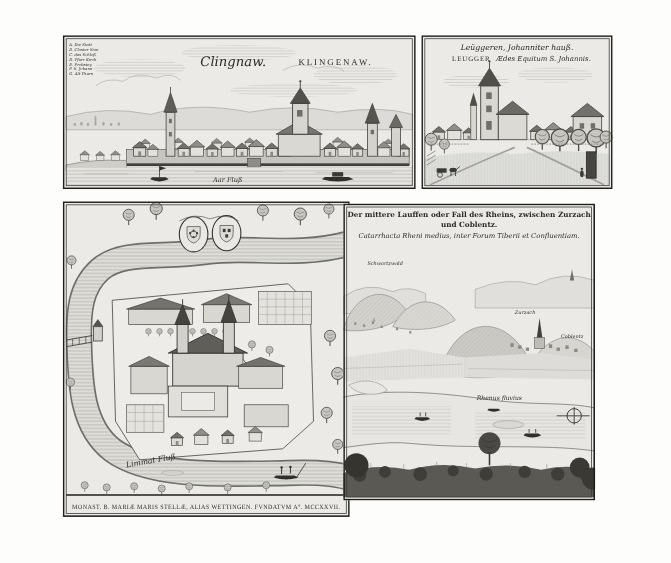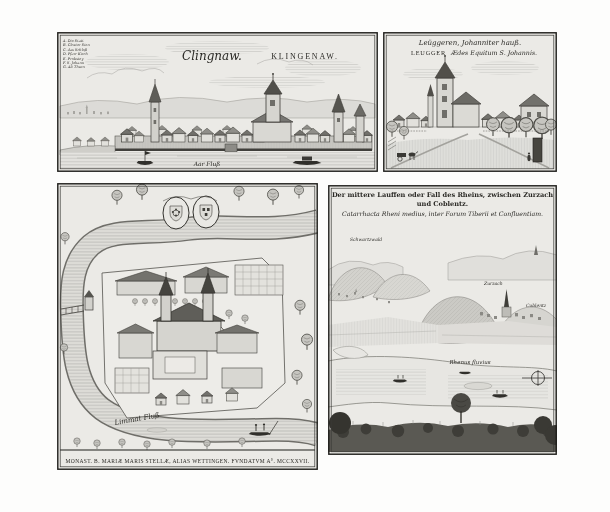--- a/index.html
+++ b/index.html
@@ -374,21 +374,21 @@
         <path d="M3,267 H258" stroke="#1f1e1b" stroke-width="1.2"></path>
         <text class="t-caps" x="130.5" y="279.5" font-size="6" letter-spacing="0.4" text-anchor="middle" textLength="244" lengthAdjust="spacingAndGlyphs">MONAST. B. MARIÆ MARIS STELLÆ, ALIAS WETTINGEN. FVNDATVM A°. MCCXXVII.</text>
       </g>
 
       <rect class="bord-o" x="0.8" y="0.8" width="259.4" height="285.4"></rect>
       <rect class="bord-i" x="3.2" y="3.2" width="254.6" height="280.6"></rect>
     </svg>
   </section>
 
   
-  <section class="panel" style="left:328px;top:185px;">
+  <section class="panel" style="left:312px;top:185px;">
     <svg width="229" height="270" viewBox="0 0 229 270">
       <rect x="0" y="0" width="229" height="270" fill="#ebeae6"></rect>
 
       <text class="t-frak" x="114.5" y="12" font-size="6.6" text-anchor="middle">Der mittere Lauffen oder Fall des Rheins, zwischen Zurzach</text>
       <text class="t-frak" x="114.5" y="21" font-size="6.6" text-anchor="middle">und Coblentz.</text>
       <text class="t-lat" x="114.5" y="31" font-size="6.2" text-anchor="middle">Catarrhacta Rheni medius, inter Forum Tiberii et Confluentiam.</text>
 
       <g>
         <path d="M120,78 Q150,66 175,74 Q200,60 229,70 L229,95 L120,95 Z" fill="#e0dfdb" stroke="#9a9995" stroke-width="0.5"></path>
         <polygon points="206,70 208,60 210,70" fill="#6f6e69"></polygon>

